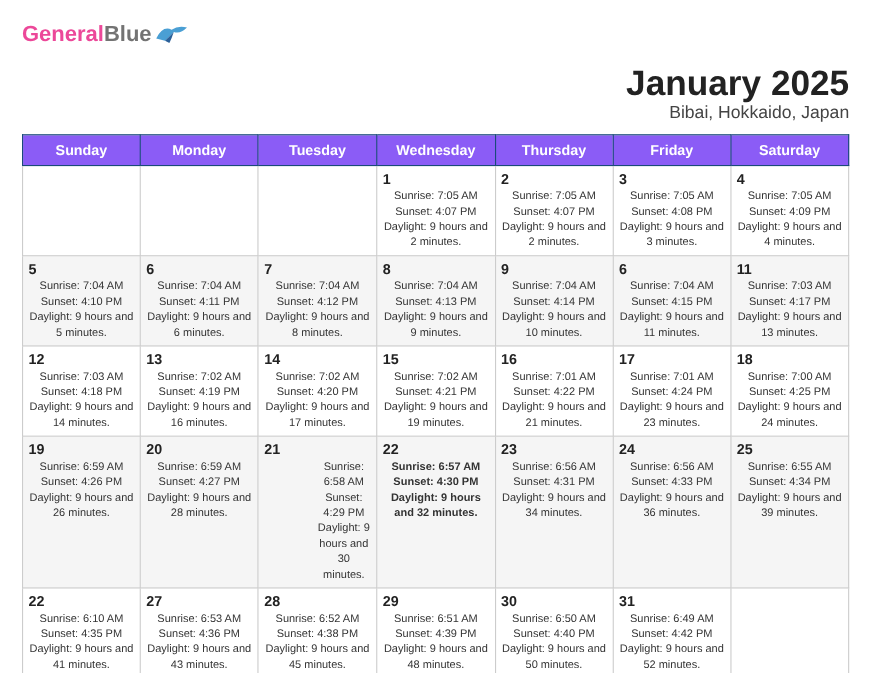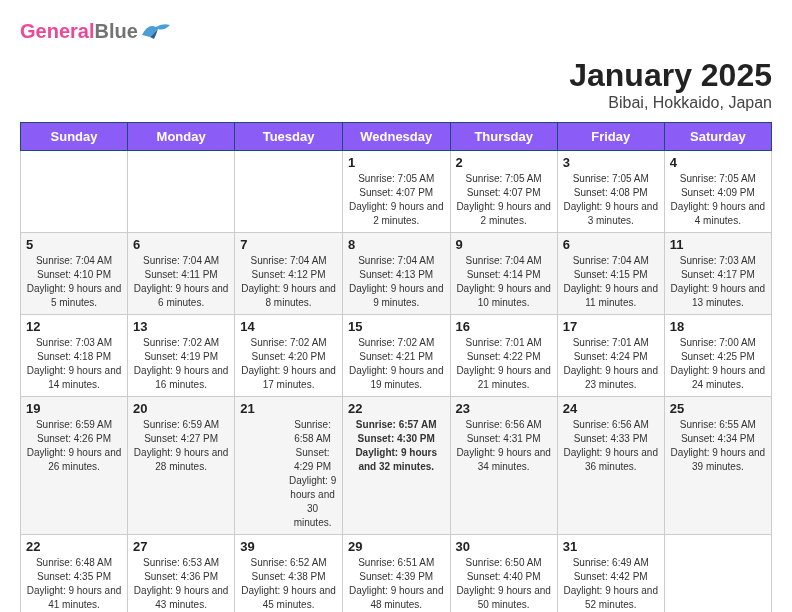--- a/index.html
+++ b/index.html
@@ -268,32 +268,32 @@
         <td>
           <span class="day-num">25</span>
           <div class="day-info" style="white-space: pre-line;">Sunrise: 6:55 AM
 Sunset: 4:34 PM
 Daylight: 9 hours and 39 minutes.</div>
         </td>
       </tr>
       <tr>
         <td>
           <span class="day-num">22</span>
-          <div class="day-info" style="white-space: pre-line;">Sunrise: 6:48 AM
+          <div class="day-info" style="white-space: pre-line;">Sunrise: 6:10 AM
 Sunset: 4:35 PM
 Daylight: 9 hours and 41 minutes.</div>
         </td>
         <td>
           <span class="day-num">27</span>
           <div class="day-info" style="white-space: pre-line;">Sunrise: 6:53 AM
 Sunset: 4:36 PM
 Daylight: 9 hours and 43 minutes.</div>
         </td>
         <td>
-          <span class="day-num">39</span>
+          <span class="day-num">28</span>
           <div class="day-info" style="white-space: pre-line;">Sunrise: 6:52 AM
 Sunset: 4:38 PM
 Daylight: 9 hours and 45 minutes.</div>
         </td>
         <td>
           <span class="day-num">29</span>
           <div class="day-info" style="white-space: pre-line;">Sunrise: 6:51 AM
 Sunset: 4:39 PM
 Daylight: 9 hours and 48 minutes.</div>
         </td>

